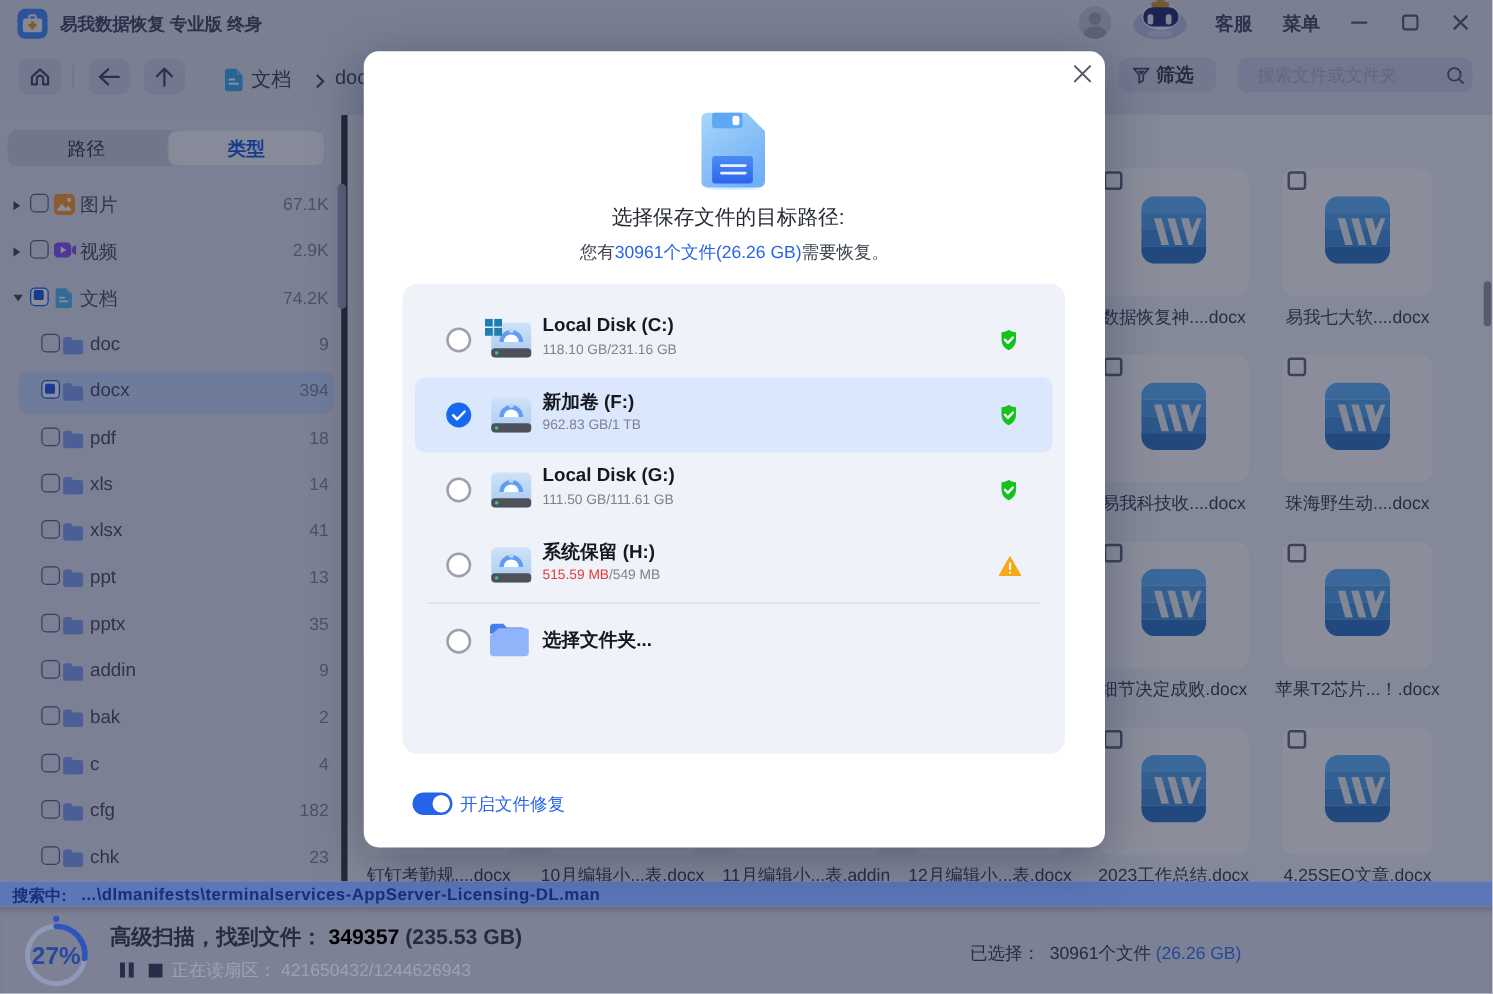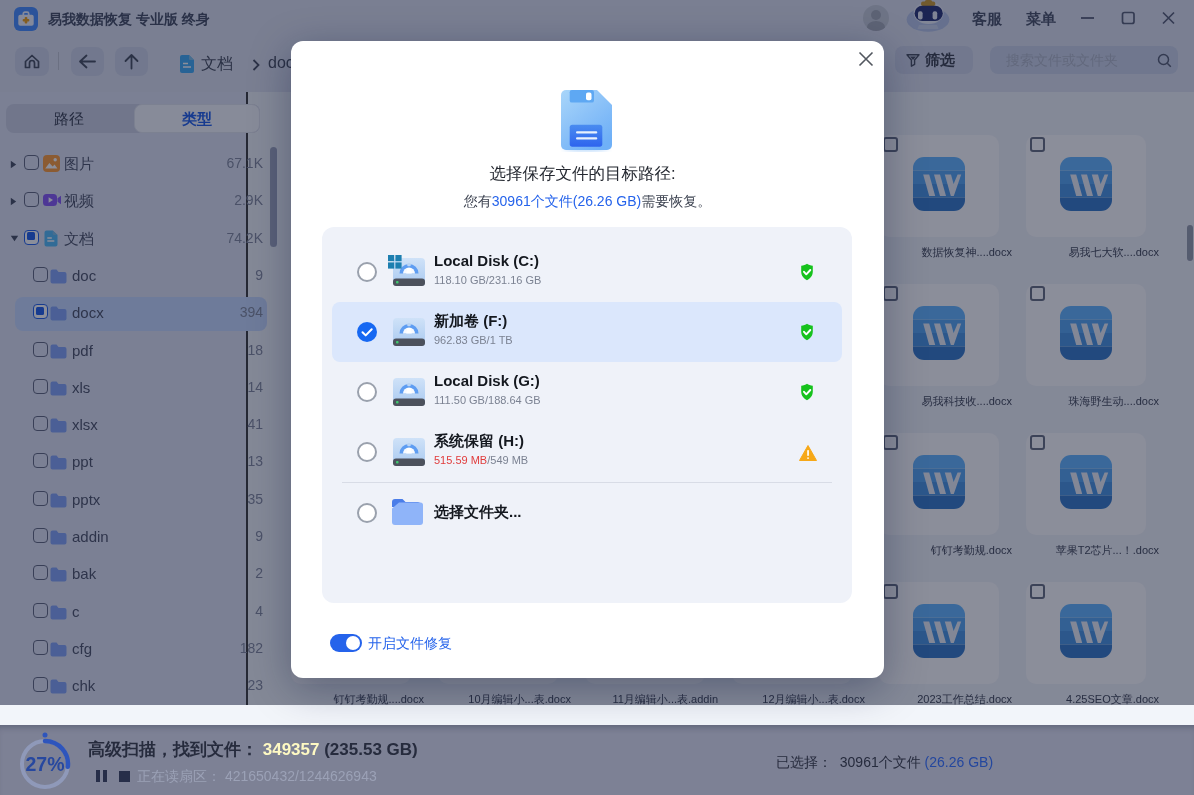--- a/index.html
+++ b/index.html
@@ -23,50 +23,50 @@
 #sep1 { position:absolute; left:58px; top:13px; width:1px; height:18px; background:#c2c6d2; }
 #bc-doc { position:absolute; left:178px; top:15px; }
 #bc-t1 { position:absolute; left:201px; top:15px; font-size:16px; color:#4a505f; }
 #bc-t2 { position:absolute; left:268px; top:15px; font-size:16px; color:#4a505f; }
 #filterbtn { position:absolute; left:895px; top:7px; width:78px; height:28px; border-radius:8px; background:#d0d6e8; }
 #filterbtn span { position:absolute; left:30px; top:5px; font-size:15px; font-weight:700; color:#3f4450; }
 #searchbox { position:absolute; left:990px; top:7px; width:188px; height:28px; border-radius:8px; background:#ccd4e8; }
 #searchbox span { position:absolute; left:16px; top:6px; font-size:14px; color:#b2b8c8; }
 
 
-#sidebar { position:absolute; left:0; top:92px; width:248px; height:613px; background:#e1e5f4; border-right:2px solid #404040; }
+#sidebar { position:absolute; left:0; top:92px; width:278px; height:613px; background:#e1e5f4; border-right:5px solid #404040; }
 #tabs { position:absolute; left:6px; top:12px; width:254px; height:29px; border-radius:8px; background:#ced2e3; }
 #tab-act { position:absolute; left:128px; top:0px; width:126px; height:29px; border-radius:8px; background:#f8fafe; border:1px solid #e3e6ee; }
 .tabtxt { position:absolute; top:6px; font-size:15px; width:126px; text-align:center; }
 .srow { position:absolute; left:0; width:278px; height:37px; }
 .srow .arr { position:absolute; left:10px; top:14px; }
 .srow .cb { position:absolute; width:15px; height:15px; border:1.8px solid #646b80; border-radius:4px; background:transparent; }
 .srow .cb.part { border-color:#2563eb; background:#fff; }
 .srow .cb.part i { position:absolute; left:1.7px; top:1.7px; width:8px; height:8px; border-radius:1.5px; background:#2563eb; display:block; }
 .srow .lbl { position:absolute; top:9px; font-size:15px; color:#50566a; }
 .srow .cnt { position:absolute; right:15px; top:9px; font-size:14px; color:#868da0; }
 #docx-hl { position:absolute; left:15px; width:252px; height:34px; border-radius:8px; background:#c8dcff; }
 #sb-scroll { position:absolute; left:270px; top:55px; width:7px; height:100px; border-radius:4px; background:#a3a9bf; }
 
 
 #content { position:absolute; left:279px; top:92px; width:915px; height:613px; background:#f2f5fa; }
 .card { position:absolute; width:120px; height:102px; background:#ffffff; border-radius:10px; }
 .fcb { position:absolute; width:15px; height:15px; border:2px solid #6b7183; border-radius:3px; }
 .wicon { position:absolute; width:52px; height:54px; }
-.fname { position:absolute; width:146px; text-align:right; font-size:11px; color:#444a59; white-space:nowrap; overflow:hidden; }
+.fname { position:absolute; width:146px; text-align:center; font-size:14px; color:#444a59; white-space:nowrap; overflow:hidden; }
 #vscroll { position:absolute; left:908px; top:133px; width:6px; height:36px; border-radius:3px; background:#9aa0af; }
 
 
 #statusbar { position:absolute; left:0; top:705px; width:1194px; height:20px; background:#5b77b8; font-size:13px; font-weight:700; color:#15307c; }
 #statusbar .t { position:absolute; left:10px; top:3px; font-size:13px; }
 
 
 #bottombar { position:absolute; left:0; top:725px; width:1194px; height:89px; background:#7d8195; box-shadow:inset 0 6px 6px -4px rgba(40,45,70,0.35); }
 #line1 { position:absolute; left:88px; top:13px; font-size:17px; font-weight:700; color:#262b3d; }
-#line1 .b { color:#fef9c3; }
+#line1 .b { color:#000000; }
 #line2 { position:absolute; left:137px; top:43px; font-size:14px; color:#9ba1b6; }
 #sel { position:absolute; left:776px; top:29px; font-size:14px; font-weight:400; color:#262b3d; }
 #sel .b { color:#24479e; }
 #recoverbtn { position:absolute; left:1005px; top:23px; width:170px; height:29px; border-radius:5px; background:#1e3c9c; color:#a8b2d2; font-size:15px; text-align:center; line-height:29px; }
 .pbar { position:absolute; top:45px; width:4px; height:12px; background:#272e49; }
 #pstop { position:absolute; left:119px; top:46px; width:11px; height:11px; background:#272e49; }
 
 
 #overlay { position:absolute; left:0; top:0; width:1194px; height:705px; background:rgba(8,14,40,0.47); }
 
@@ -624,21 +624,21 @@
       <g clip-path="url(#rc24)">
         <rect x="0" y="0" width="52" height="13.5" fill="#66b8ff"></rect>
         <rect x="0" y="13.5" width="52" height="13.5" fill="#5aa9f2"></rect>
         <rect x="0" y="27" width="52" height="13.5" fill="#4d97e3"></rect>
         <rect x="0" y="40.5" width="52" height="13.5" fill="#3a7ecb"></rect>
         <path d="M10.2 17.5 h6 l6 21.5 h-6 z" fill="#eef2f8"></path>
         <path d="M21 17.5 h6 l6 21.5 h-6 z" fill="#eef2f8"></path>
         <path d="M31.8 17.5 h6.2 l2.6 9.5 4-9.5 h3.6 l-7.4 21.5 h-3 z" fill="#eef2f8"></path>
       </g>
     </svg>
-        <div class="fname" style="left:587px; top:451px;">钉钉考勤规.docx</div>
+        <div class="fname" style="left:587px; top:451px;">细节决定成败.docx</div>
         <div class="card" style="left:747px; top:341px;"></div>
         <div class="fcb" style="left:751px; top:343px;"></div>
         <svg class="wicon" style="left:781px; top:363px;" viewBox="0 0 52 54">
       <defs></defs>
       <clipPath id="rc25">
             <rect width="52" height="54" rx="11"></rect>
           </clipPath>
       <g clip-path="url(#rc25)">
         <rect x="0" y="0" width="52" height="13.5" fill="#66b8ff"></rect>
         <rect x="0" y="13.5" width="52" height="13.5" fill="#5aa9f2"></rect>
@@ -755,20 +755,24 @@
         <path d="M10.2 17.5 h6 l6 21.5 h-6 z" fill="#eef2f8"></path>
         <path d="M21 17.5 h6 l6 21.5 h-6 z" fill="#eef2f8"></path>
         <path d="M31.8 17.5 h6.2 l2.6 9.5 4-9.5 h3.6 l-7.4 21.5 h-3 z" fill="#eef2f8"></path>
       </g>
     </svg>
         <div class="fname" style="left:734px; top:600px;">4.25SEO文章.docx</div>
       </div>
       <div id="vscroll"></div>
     </div>
 
+  <div id="statusbar">
+      <span class="t">搜索中:</span>
+      <span class="t" style="left:65px; font-size:13.5px; letter-spacing:0.35px">...\dlmanifests\terminalservices-AppServer-Licensing-DL.man</span>
+    </div>
 
   <div id="bottombar">
     <svg style="position:absolute;left:18px;top:6px" width="56" height="60" viewBox="0 0 56 60">
       <circle cx="27" cy="33" r="23" fill="none" stroke="#8f99b9" stroke-width="4"></circle>
       <path d="M27 10 A23 23 0 0 1 49.8 35.8" fill="none" stroke="#2e55bc" stroke-width="4.5" stroke-linecap="round"></path>
       <circle cx="27" cy="4" r="2.5" fill="#2e55bc"></circle>
       <text x="27" y="40" text-anchor="middle" font-size="19.5" font-weight="bold" fill="#27489f" font-family="Liberation Sans">27%</text>
     </svg>
     <div id="line1">高级扫描，找到文件：&nbsp;<span class="b">349357</span> (235.53 GB)</div>
     <div class="pbar" style="left:96px"></div>
@@ -871,21 +875,21 @@
     <rect x="5" y="3" width="32" height="28" rx="4" fill="url(#dgn)"></rect>
     <path d="M11.5 18.5 a9.5 9.5 0 0 1 19 0 z" fill="#5e9df2"></path>
     <path d="M15 18.5 a6 6 0 0 1 12 0 z" fill="#fff" opacity="0.95"></path>
     <path d="M18.2 18.5 l1.2-5.5 h3.2 l1.2 5.5 z" fill="#fff"></path>
     <rect x="19.2" y="8" width="3.6" height="3.2" rx="1.2" fill="#b9d4f4"></rect>
     <rect x="5" y="23.5" width="32" height="7.5" rx="3" fill="#4c515c"></rect>
     <rect x="8" y="26" width="2.6" height="2.6" rx="1" fill="#3fc86e"></rect>
 
   </svg></span>
             <div class="mtitle">Local Disk (G:)</div>
-            <div class="msub">111.50 GB/188.64 GB</div>
+            <div class="msub">111.50 GB/111.61 GB</div>
             <span style="position:absolute;left:477px;top:21px"><svg width="16" height="18" viewBox="0 0 16 18">
                 <path d="M8 0.8 C6.6 1.9 4.5 2.6 2.2 2.8 V8.6 c0 4.4 2.5 7 5.8 8.6 c3.3-1.6 5.8-4.2 5.8-8.6 V2.8 C11.5 2.6 9.4 1.9 8 0.8 z" fill="#16c21d"></path>
                 <path d="M5 8.8 l2.3 2.5 4-4.3" fill="none" stroke="#fff" stroke-width="1.9" stroke-linecap="round" stroke-linejoin="round"></path>
               </svg></span>
           </div><div class="mrow" style="top:195px">
             <div class="radio"></div>
             <span style="position:absolute;left:66px;top:13px"><svg width="38" height="34" viewBox="0 0 38 34">
     <rect x="5" y="3" width="32" height="28" rx="4" fill="url(#dgn)"></rect>
     <path d="M11.5 18.5 a9.5 9.5 0 0 1 19 0 z" fill="#5e9df2"></path>
     <path d="M15 18.5 a6 6 0 0 1 12 0 z" fill="#fff" opacity="0.95"></path>

